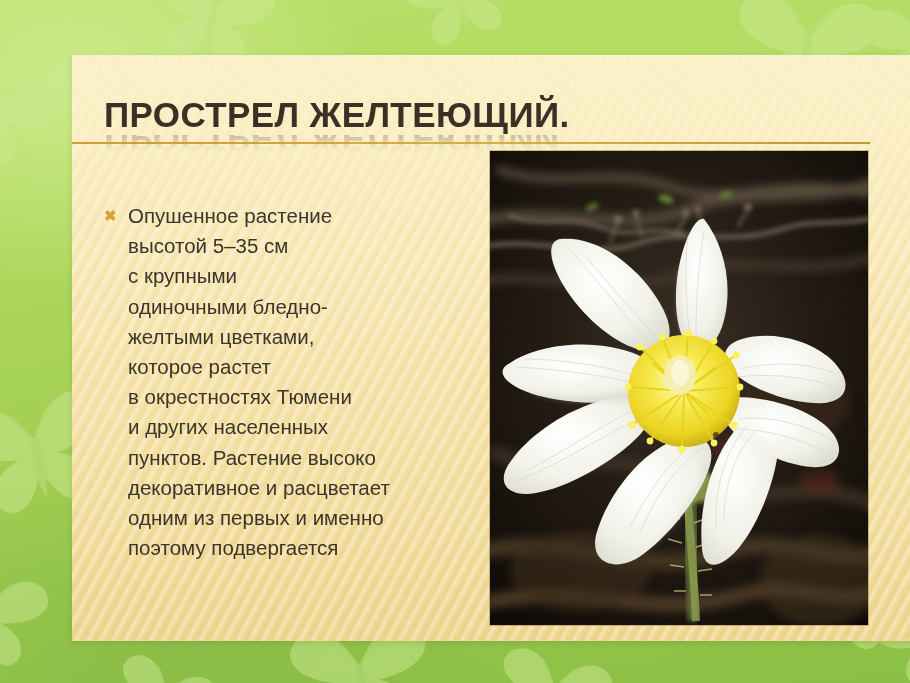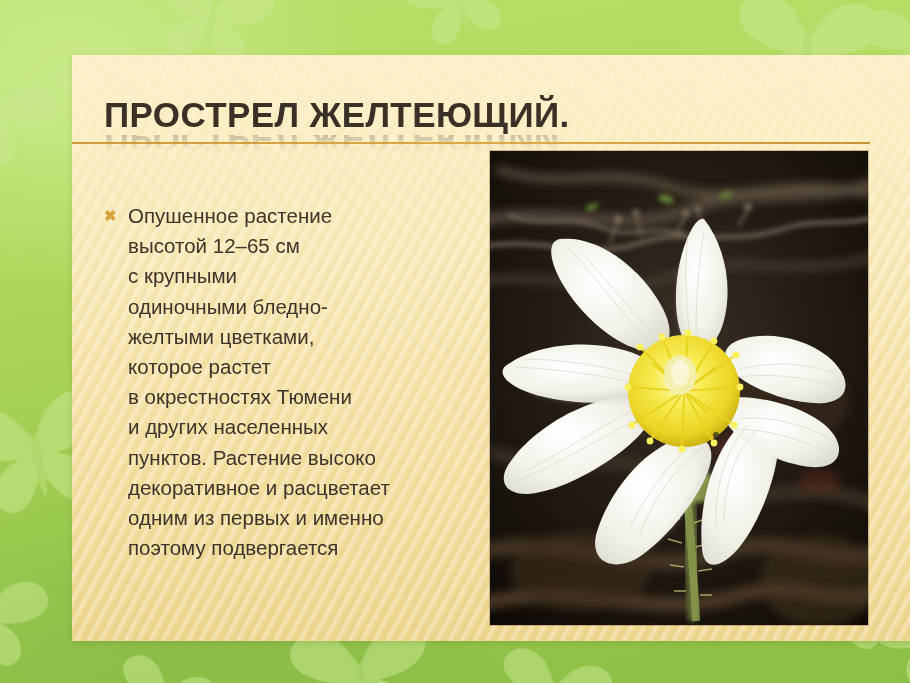--- a/index.html
+++ b/index.html
@@ -198,21 +198,21 @@
     <div class="title-block">
       <div class="title">ПРОСТРЕЛ ЖЕЛТЕЮЩИЙ.</div>
       <div class="title-reflection">ПРОСТРЕЛ ЖЕЛТЕЮЩИЙ.</div>
     </div>
     <div class="title-rule"></div>
 
     <div class="body-col">
       <div class="bullet-row">
         <span class="bullet-mark">✖</span>
         <span class="bullet-text">Опушенное растение
-высотой 12–65 см
+высотой 5–35 см
 с крупными
 одиночными бледно-
 желтыми цветками,
 которое растет
 в окрестностях Тюмени
 и других населенных
 пунктов. Растение высоко
 декоративное и расцветает
 одним из первых и именно
 поэтому подвергается</span>

